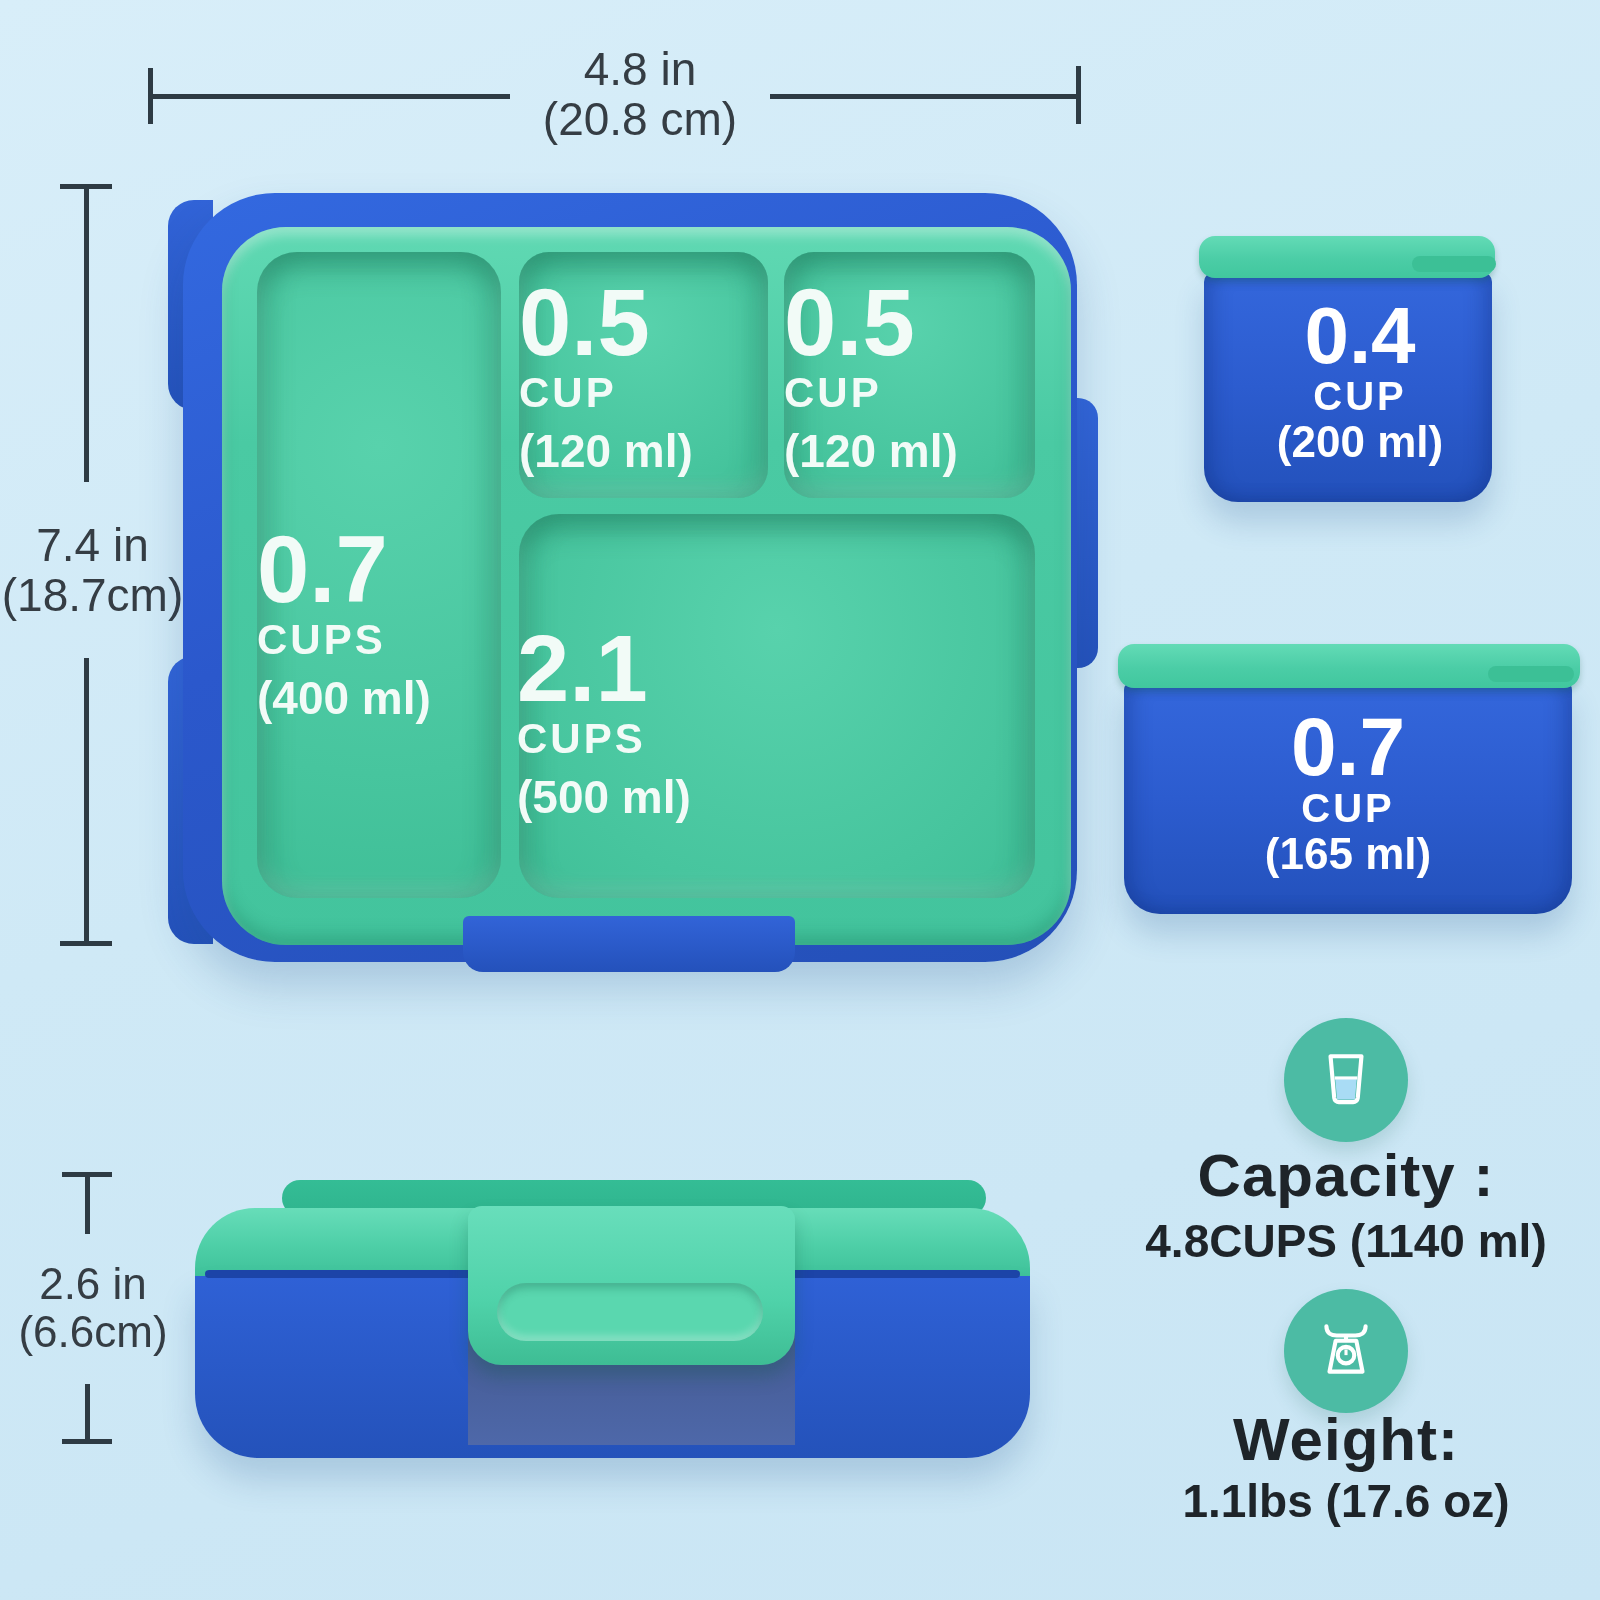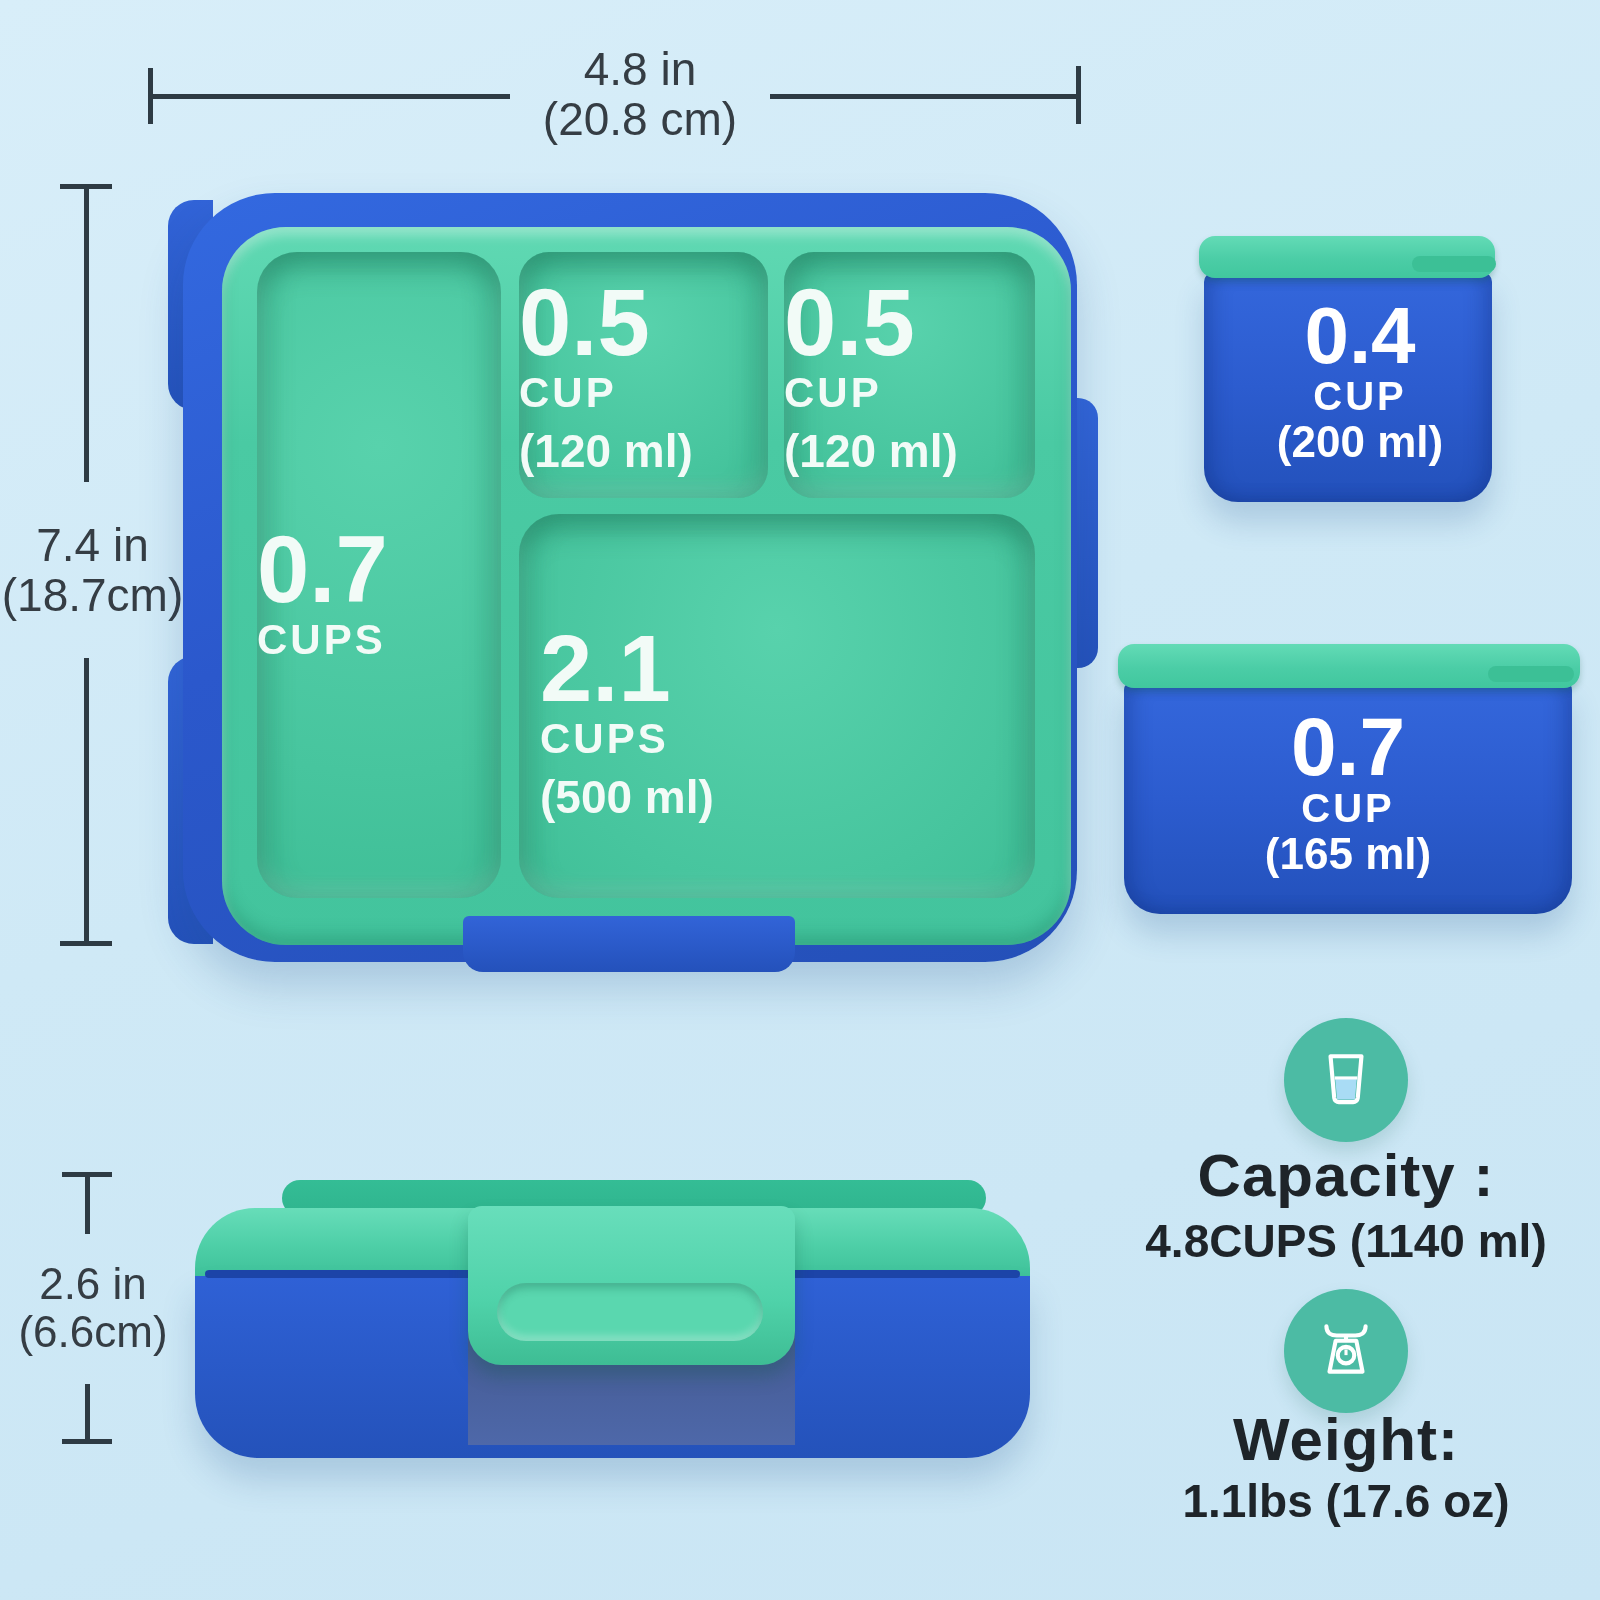--- a/index.html
+++ b/index.html
@@ -111,32 +111,33 @@
     <div class="abs tab" style="left:463px;top:916px;width:332px;height:56px;border-radius:6px 6px 20px 20px;"></div>
 
     <div class="abs comp" style="left:257px;top:252px;width:244px;height:646px;border-radius:40px;"></div>
     <div class="abs comp" style="left:519px;top:252px;width:249px;height:246px;border-radius:30px;"></div>
     <div class="abs comp" style="left:784px;top:252px;width:251px;height:246px;border-radius:30px;"></div>
     <div class="abs comp" style="left:519px;top:514px;width:516px;height:384px;border-radius:40px;"></div>
 
     <div class="abs comp-text" style="left:257px;top:523px;width:244px;">
       <div class="num">0.7</div>
       <div class="unit">CUPS</div>
+      <div class="vol">(400 ml)</div>
     </div>
     <div class="abs comp-text" style="left:519px;top:276px;width:249px;">
       <div class="num">0.5</div>
       <div class="unit">CUP</div>
       <div class="vol">(120 ml)</div>
     </div>
     <div class="abs comp-text" style="left:784px;top:276px;width:251px;">
       <div class="num">0.5</div>
       <div class="unit">CUP</div>
       <div class="vol">(120 ml)</div>
     </div>
-    <div class="abs comp-text" style="left:540px;top:622px;width:516px;">
+    <div class="abs comp-text" style="left:517px;top:622px;width:516px;">
       <div class="num">2.1</div>
       <div class="unit">CUPS</div>
       <div class="vol">(500 ml)</div>
     </div>
   </div>
 
   <div>
     <div class="abs cbody" style="left:1204px;top:272px;width:288px;height:230px;border-radius:10px 10px 34px 34px;"></div>
     <div class="abs lid" style="left:1199px;top:236px;width:296px;height:42px;"></div>
     <div class="abs" style="left:1412px;top:256px;width:84px;height:16px;border-radius:8px;background:#3cc096;"></div>

